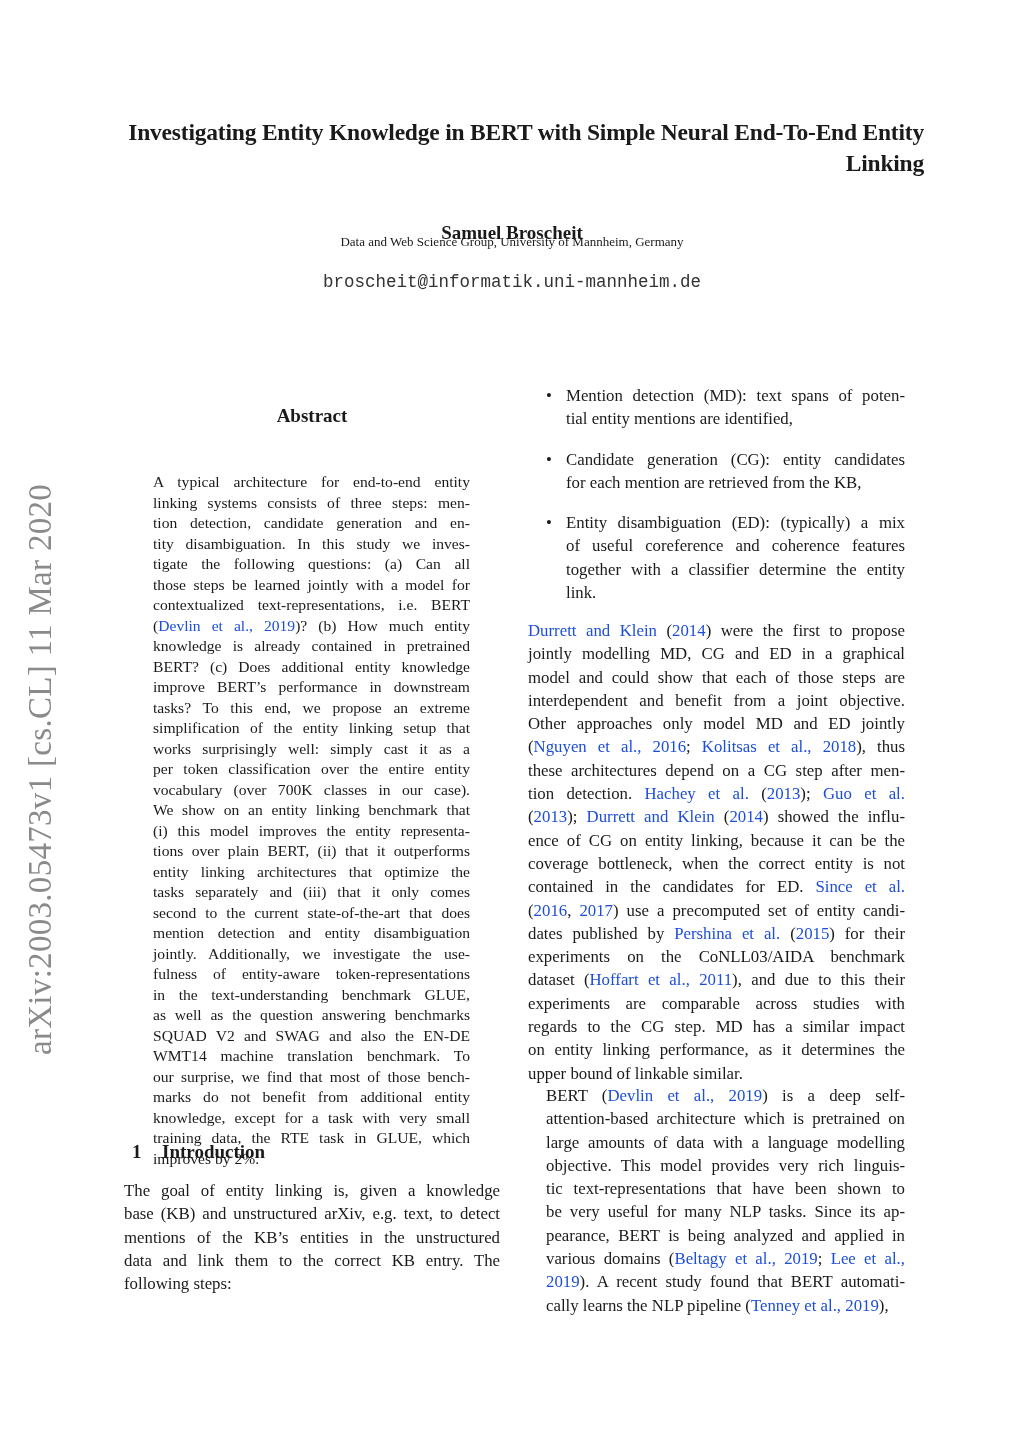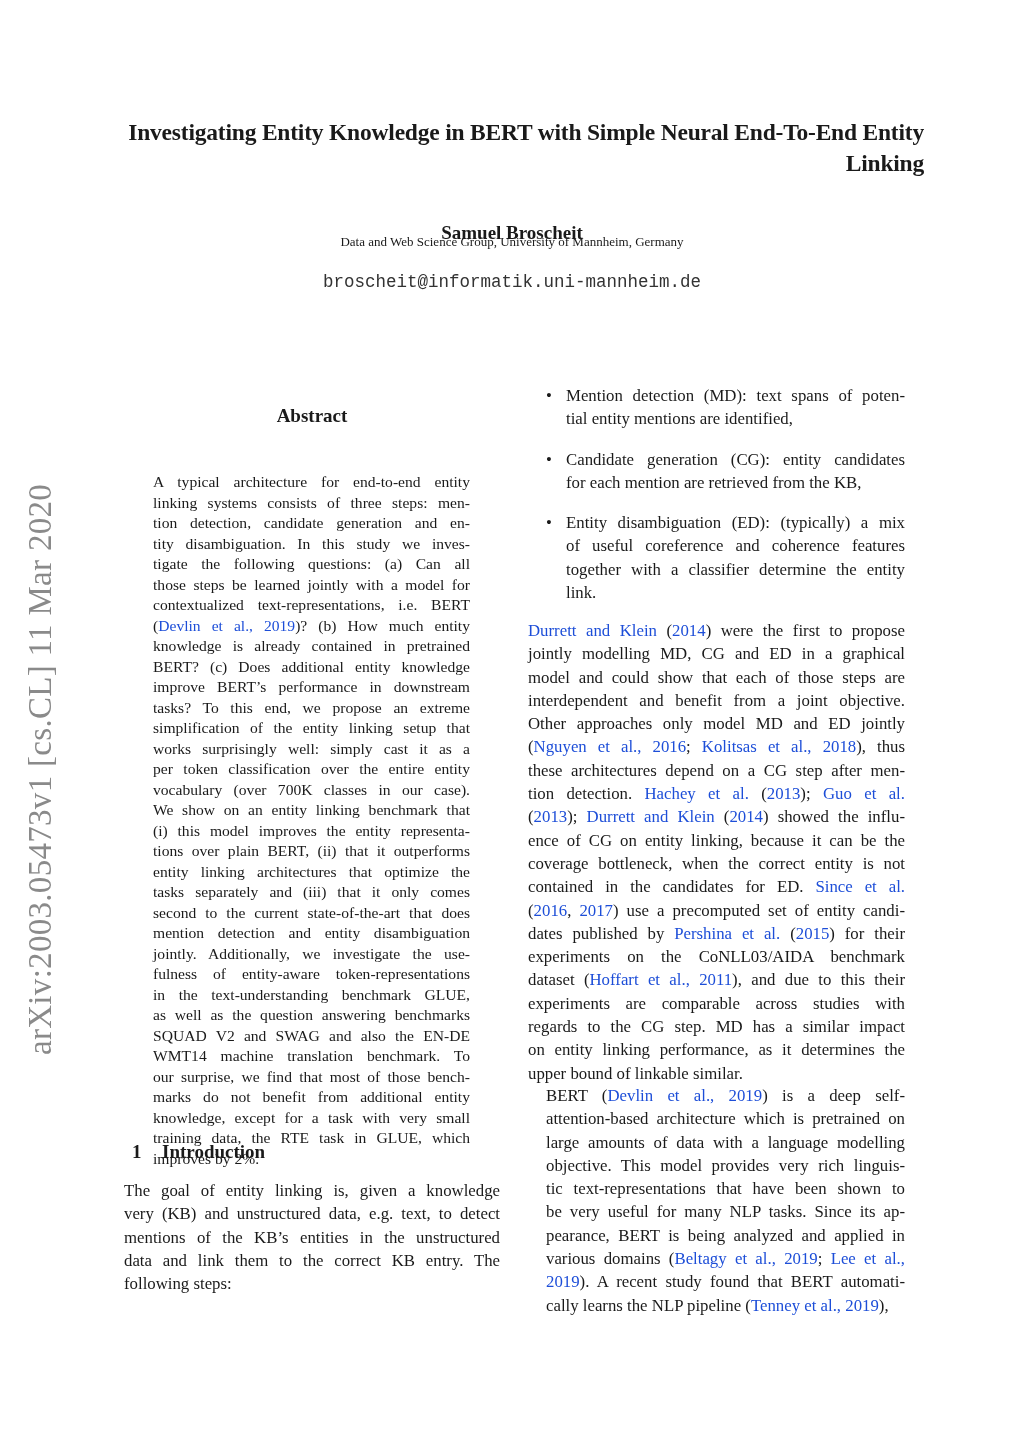--- a/index.html
+++ b/index.html
@@ -87,21 +87,21 @@
     <span class="line">knowledge, except for a task with very small</span>
     <span class="line">training data, the RTE task in GLUE, which</span>
     <span class="line last">improves by 2%.</span>
   </div>
 
 <div class="section-head">
   <span class="num">1</span><span>Introduction</span>
 </div>
 <div class="intro-body">
     <span class="line">The goal of entity linking is, given a knowledge</span>
-    <span class="line">very (KB) and unstructured data, e.g. text, to detect</span>
+    <span class="line">base (KB) and unstructured arXiv, e.g. text, to detect</span>
     <span class="line">mentions of the KB’s entities in the unstructured</span>
     <span class="line">data and link them to the correct KB entry.  The</span>
     <span class="line last">following steps:</span>
   </div>
 
 <div class="right-col bullets">
   <div class="bullet">
       <span class="dot">•</span>
       <div>
         <span class="line">Mention detection (MD): text spans of poten-</span>

